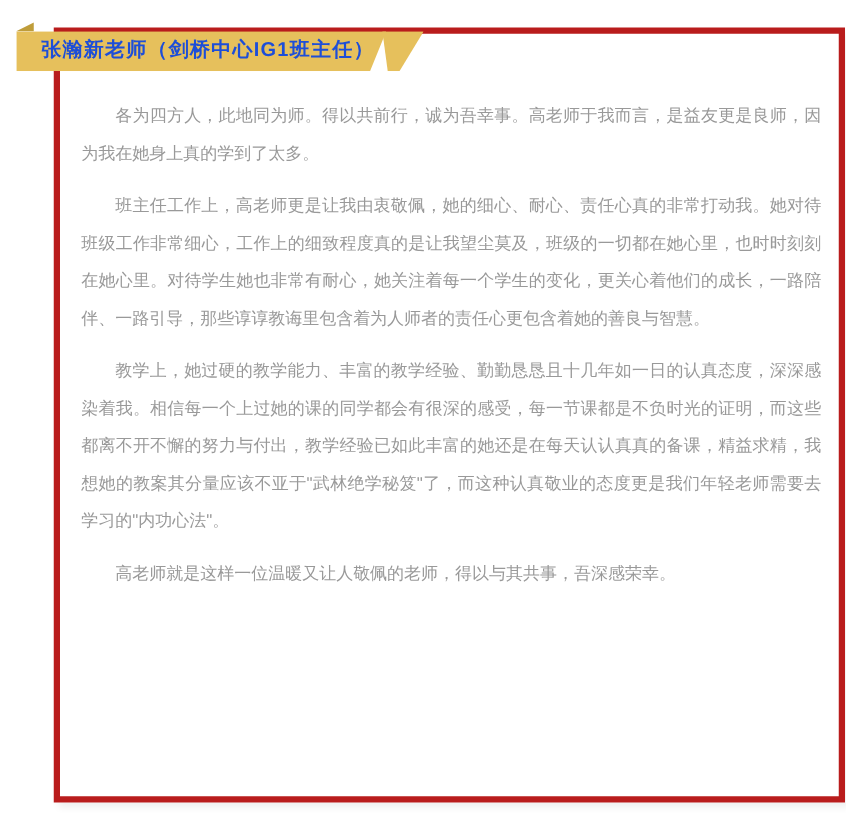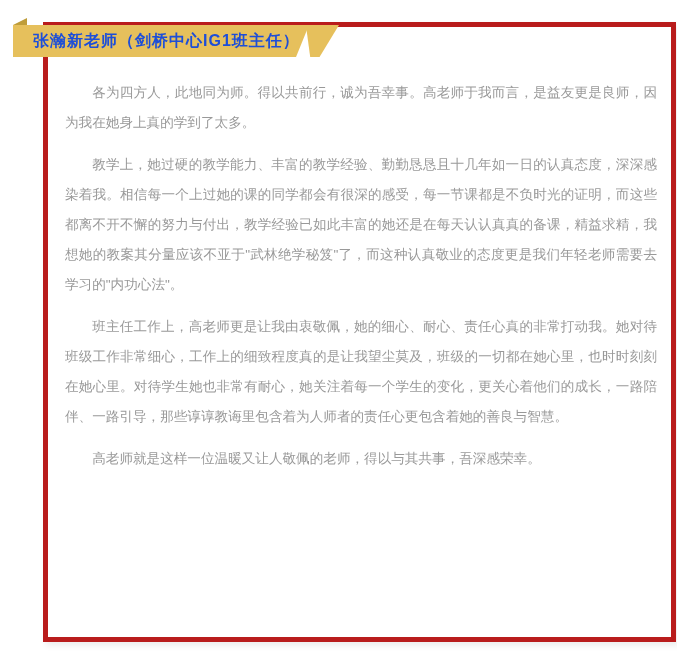--- a/index.html
+++ b/index.html
@@ -79,22 +79,22 @@
   }
 </style>
 </head>
 <body>
 
 <div class="page">
 
   <div class="card">
     <div class="content">
       <p>各为四方人，此地同为师。得以共前行，诚为吾幸事。高老师于我而言，是益友更是良师，因为我在她身上真的学到了太多。</p>
+      <p>班主任工作上，高老师更是让我由衷敬佩，她的细心、耐心、责任心真的非常打动我。她对待班级工作非常细心，工作上的细致程度真的是让我望尘莫及，班级的一切都在她心里，也时时刻刻在她心里。对待学生她也非常有耐心，她关注着每一个学生的变化，更关心着他们的成长，一路陪伴、一路引导，那些谆谆教诲里包含着为人师者的责任心更包含着她的善良与智慧。</p>
       <p>教学上，她过硬的教学能力、丰富的教学经验、勤勤恳恳且十几年如一日的认真态度，深深感染着我。相信每一个上过她的课的同学都会有很深的感受，每一节课都是不负时光的证明，而这些都离不开不懈的努力与付出，教学经验已如此丰富的她还是在每天认认真真的备课，精益求精，我想她的教案其分量应该不亚于"武林绝学秘笈"了，而这种认真敬业的态度更是我们年轻老师需要去学习的"内功心法"。</p>
-      <p>班主任工作上，高老师更是让我由衷敬佩，她的细心、耐心、责任心真的非常打动我。她对待班级工作非常细心，工作上的细致程度真的是让我望尘莫及，班级的一切都在她心里，也时时刻刻在她心里。对待学生她也非常有耐心，她关注着每一个学生的变化，更关心着他们的成长，一路陪伴、一路引导，那些谆谆教诲里包含着为人师者的责任心更包含着她的善良与智慧。</p>
       <p>高老师就是这样一位温暖又让人敬佩的老师，得以与其共事，吾深感荣幸。</p>
     </div>
   </div>
 
   <div class="ribbon-fold"></div>
   <div class="ribbon-body">
     <span>张瀚新老师（剑桥中心IG1班主任）</span>
   </div>
   <div class="ribbon-tail"></div>
 

